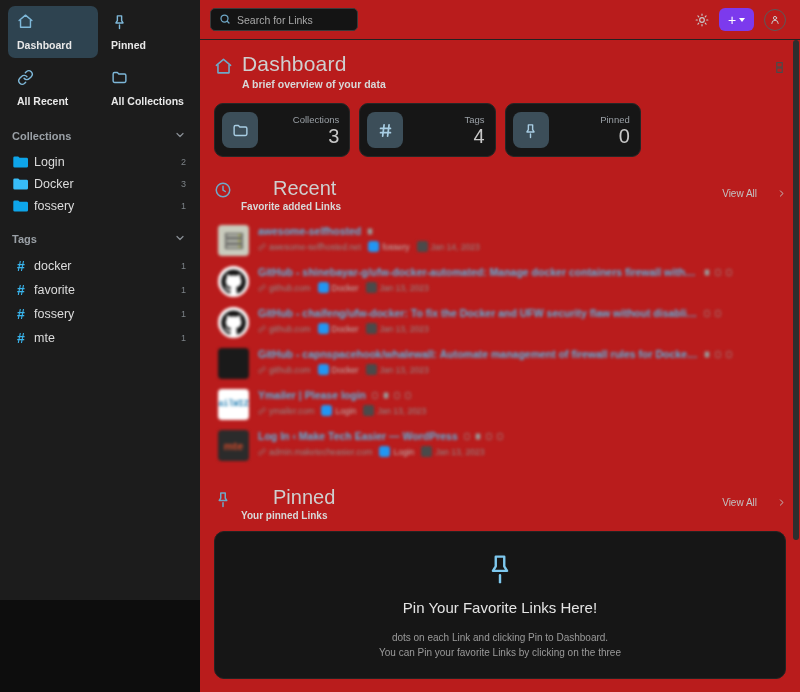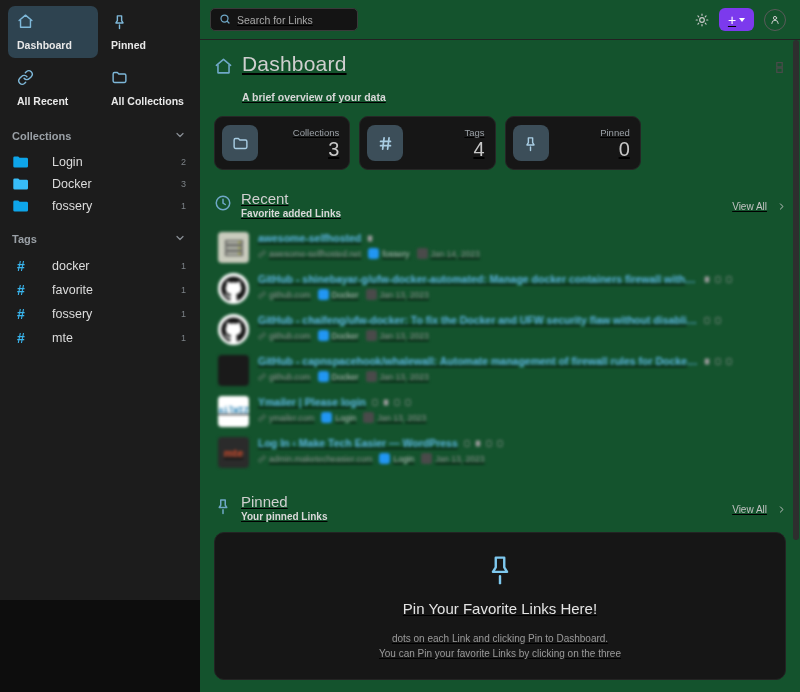--- a/index.html
+++ b/index.html
@@ -32,30 +32,30 @@
   .quick-card svg { display:block; }
 
   .section-head {
     display: flex; align-items: center; justify-content: space-between;
     padding: 13px 6px 6px 4px;
   }
   .section-head .stitle { font-size: 11px; color: #9aa0a6; font-weight: bold; }
   .section-head .chev { color: #8a9096; }
 
   .nav-item {
-    display: flex; align-items: center; gap: 22px;
+    display: flex; align-items: center; gap: 4px;
     padding: 4px 6px 4px 4px; border-radius: 5px; cursor: pointer;
   }
   .nav-item .folder { width: 18px; height: 14px; flex: 0 0 18px; }
   .nav-item .hash { width: 18px; flex: 0 0 18px; color: #39b4ec; font-size: 14px; font-weight: bold; text-align: center; }
   .nav-item .nlabel { font-size: 12.5px; color: #dcdcdc; flex: 1; }
   .nav-item .ncount { font-size: 9px; color: #7c8287; }
 
   
-  .main { flex: 1; height: 692px; background: #14532d; position: relative; overflow: hidden; text-decoration: underline; }
+  .main { flex: 1; height: 692px; background: #b91c1c; position: relative; overflow: hidden; }
   .topbar {
     height: 40px; display: flex; align-items: center;
     padding: 0 14px 0 10px; border-bottom: 1px solid #222;
   }
   .search-box {
     width: 148px; height: 23px; border: 1px solid #3a3a3a; border-radius: 5px;
     display: flex; align-items: center; gap: 6px; padding: 0 8px;
     background: #141414;
   }
   .search-box .sicon { color: #6fa8c7; }
@@ -79,42 +79,42 @@
   .avatar {
     width: 22px; height: 22px; border-radius: 50%; border: 1px solid #5a5a5a;
     display: flex; align-items: center; justify-content: center; color: #c9c9c9; cursor: pointer;
   }
 
   .content { padding: 12px 14px 0 14px; }
 
   .page-head { display: flex; align-items: flex-start; gap: 9px; }
   .page-head .phicon { color: #6fa8c7; margin-top: 5px; }
   .page-title { font-size: 21px; color: #cfcfcf; font-weight: 400; letter-spacing: .2px; }
-  .page-sub { font-size: 10.5px; color: #d8d8d8; font-weight: bold; margin-top: 15px; }
+  .page-sub { font-size: 10.5px; color: #d8d8d8; font-weight: bold; margin-top: 2px; }
   .view-toggle { margin-left: auto; color: #4b4b4b; cursor: pointer; padding-top: 8px; }
 
   .stats { display: grid; grid-template-columns: repeat(4,1fr); gap: 9px; margin-top: 13px; }
   .stat-card {
     background: #161616; border: 1px solid #262626; border-radius: 9px;
     height: 54px; display: flex; align-items: center; padding: 0 10px 0 7px;
   }
   .stat-icon {
     width: 36px; height: 36px; border-radius: 8px; background: #3c4e59;
     display: flex; align-items: center; justify-content: center; color: #a8cde3; flex: 0 0 36px;
   }
   .stat-text { margin-left: auto; text-align: right; }
   .stat-label { font-size: 9.5px; color: #9aa0a6; }
   .stat-value { font-size: 20px; color: #c8c8c8; font-weight: 300; line-height: 1; margin-top: 1px; }
 
   .sec-head { display: flex; align-items: flex-start; gap: 9px; margin-top: 20px; }
   .sec-head .shicon { color: #6fa8c7; margin-top: 4px; }
-  .sec-title { font-size: 15px; color: #cfcfcf; font-weight: 400; }
+  .sec-title { font-size: 20px; color: #cfcfcf; font-weight: 400; margin-left: 32px; }
   .sec-sub { font-size: 10px; color: #d8d8d8; font-weight: bold; margin-top: 1px; }
   .view-all {
-    margin-left: auto; display: flex; align-items: center; gap: 10px;
+    margin-left: auto; display: flex; align-items: center; gap: 20px;
     font-size: 10px; color: #c3c3c3; cursor: pointer; padding-top: 11px;
   }
 
   .link-list { margin-top: 8px; }
   .link-row {
     display: flex; gap: 9px; align-items: flex-start;
     padding: 5px 4px 5px 4px; border-radius: 6px; cursor: pointer;
     filter: blur(1.6px);
   }
   .fav {

